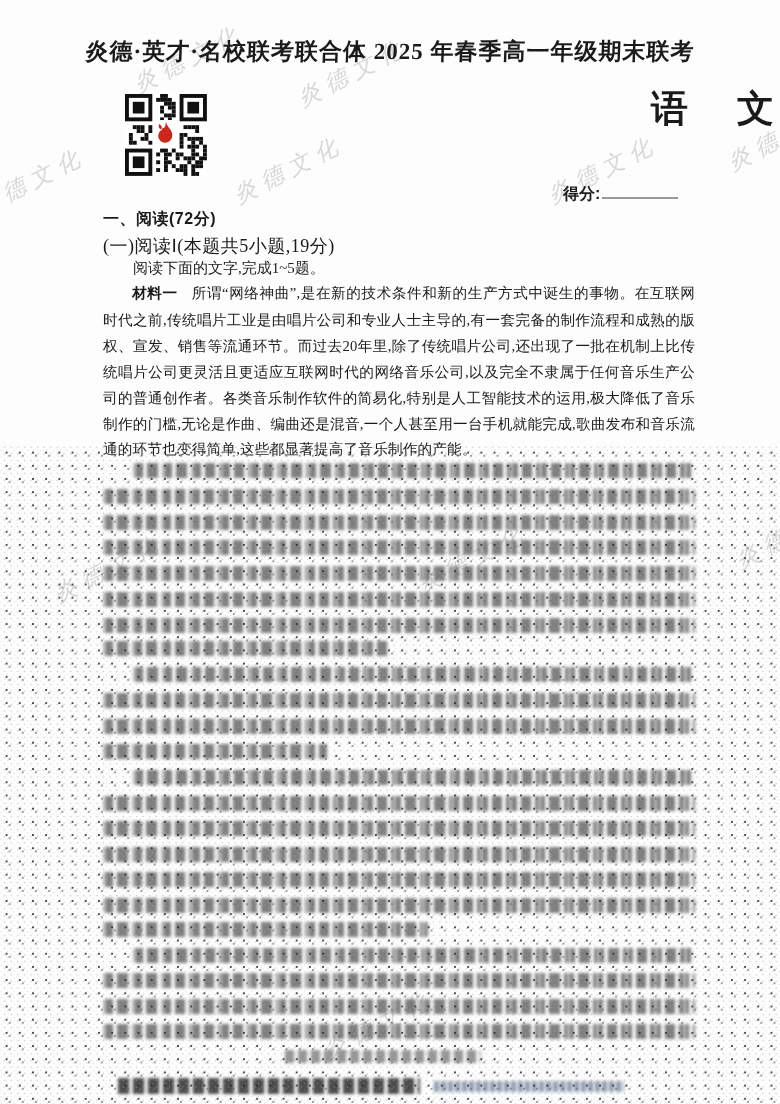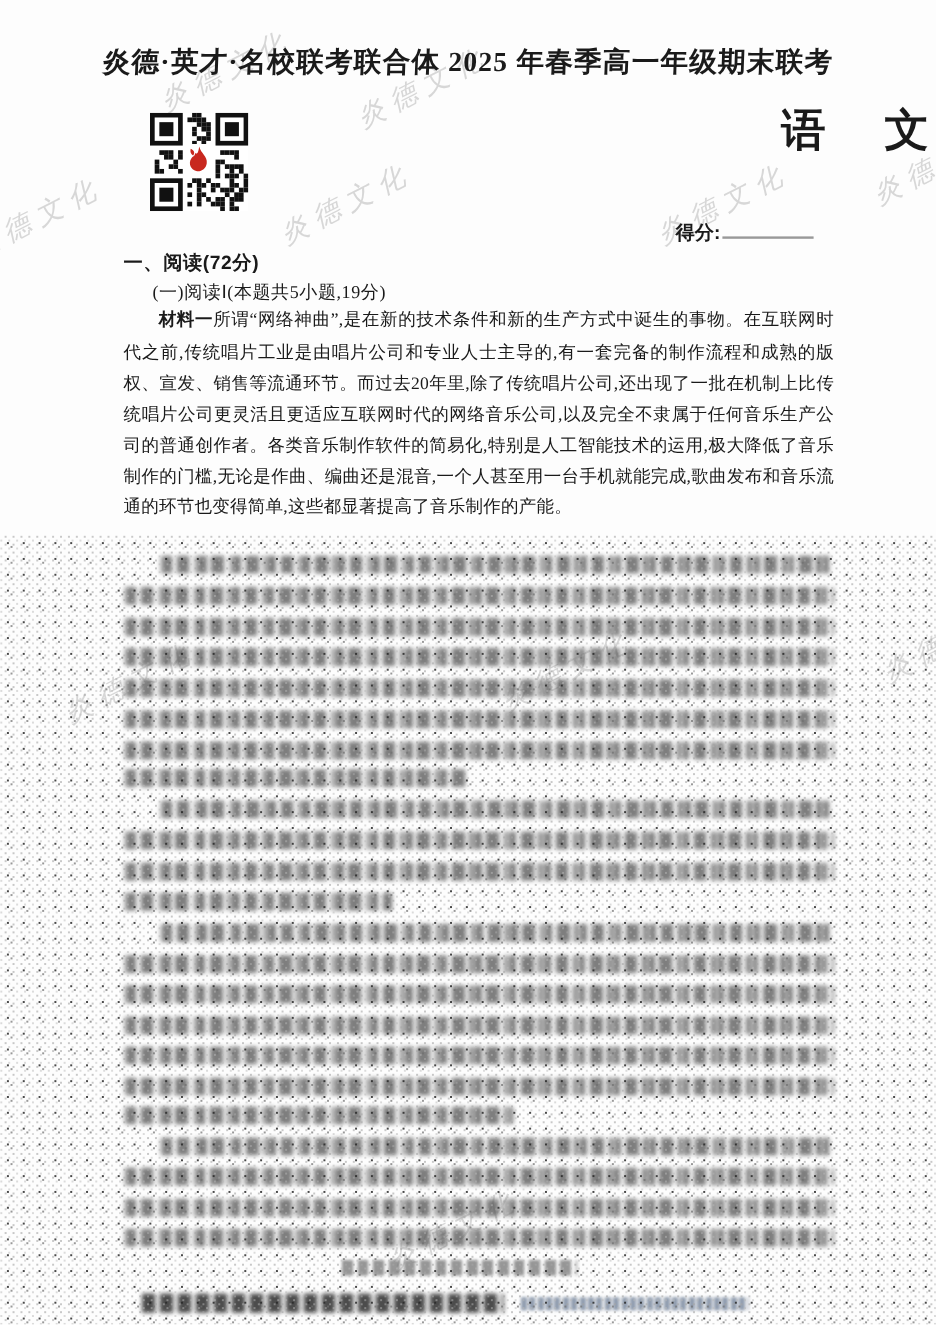--- a/index.html
+++ b/index.html
@@ -32,26 +32,26 @@
   }
   .score-row{position:absolute;top:184px;left:563px;z-index:3;font-size:16px;font-weight:bold;
     font-family:"Liberation Sans",sans-serif;}
   .score-underline{
     display:inline-block;width:76px;height:13px;vertical-align:baseline;
     border-bottom:2px solid #999999;margin-left:2px;
   }
   
   .h1{position:absolute;left:103px;top:209px;z-index:3;font-size:16px;font-weight:bold;
     font-family:"Liberation Sans",sans-serif;letter-spacing:0.5px;}
-  .h2{position:absolute;left:103px;top:234px;z-index:3;font-size:15px;letter-spacing:0.5px;margin-left:24px;}
+  .h2{position:absolute;left:103px;top:234px;z-index:3;font-size:18px;letter-spacing:0.5px;}
   .body-text{position:absolute;left:103px;top:255px;width:592px;z-index:3;}
   .instr{font-size:15px;line-height:26px;text-indent:2em;}
   .para{margin:0;font-size:14.6px;line-height:25.9px;text-align:justify;text-indent:2em;
     letter-spacing:0.2px;}
-  .para b{font-family:Liberation Mono, monospace;}
+  .para b{font-family:Liberation Mono, monospace;margin-right:14px;}
   
   .blur-line{
     position:absolute;height:15px;border-radius:2px;z-index:2;filter:blur(1.6px);opacity:.85;
     background-image:
       repeating-linear-gradient(90deg, rgba(255,255,255,.45) 0 3px, transparent 3px 29px),
       repeating-linear-gradient(90deg, rgba(88,88,88,.9) 0 10.5px, rgba(200,200,200,.12) 10.5px 14.4px);
   }
   .pfoot-line{
     position:absolute;height:13px;z-index:2;filter:blur(1.5px);opacity:.8;
     background-image:repeating-linear-gradient(90deg, rgba(110,110,110,.9) 0 9px, rgba(200,200,200,.15) 9px 13px);
@@ -224,20 +224,21 @@
 
 
   <div class="score-row">
     <span>得分:</span><span class="score-underline"></span>
   </div>
 
   <div class="h1">一、阅读(72分)</div>
   <div class="h2">(一)阅读Ⅰ(本题共5小题,19分)</div>
 
   <div class="body-text">
+    <div class="instr">阅读下面的文字,完成1~5题。</div>
     <p class="para"><b>材料一</b><span>所谓“网络神曲”,是在新的技术条件和新的生产方式中诞生的事物。在互联网时代之前,传统唱片工业是由唱片公司和专业人士主导的,有一套完备的制作流程和成熟的版权、宣发、销售等流通环节。而过去20年里,除了传统唱片公司,还出现了一批在机制上比传统唱片公司更灵活且更适应互联网时代的网络音乐公司,以及完全不隶属于任何音乐生产公司的普通创作者。各类音乐制作软件的简易化,特别是人工智能技术的运用,极大降低了音乐制作的门槛,无论是作曲、编曲还是混音,一个人甚至用一台手机就能完成,歌曲发布和音乐流通的环节也变得简单,这些都显著提高了音乐制作的产能。</span></p>
   </div>
 
   <div>
       <div class="blur-line" style="left: 133px; top: 463px; width: 562px;"></div>
       <div class="blur-line" style="left: 103px; top: 489px; width: 592px;"></div>
       <div class="blur-line" style="left: 103px; top: 515px; width: 592px;"></div>
       <div class="blur-line" style="left: 103px; top: 540px; width: 592px;"></div>
       <div class="blur-line" style="left: 103px; top: 566px; width: 592px;"></div>
       <div class="blur-line" style="left: 103px; top: 592px; width: 592px;"></div>

